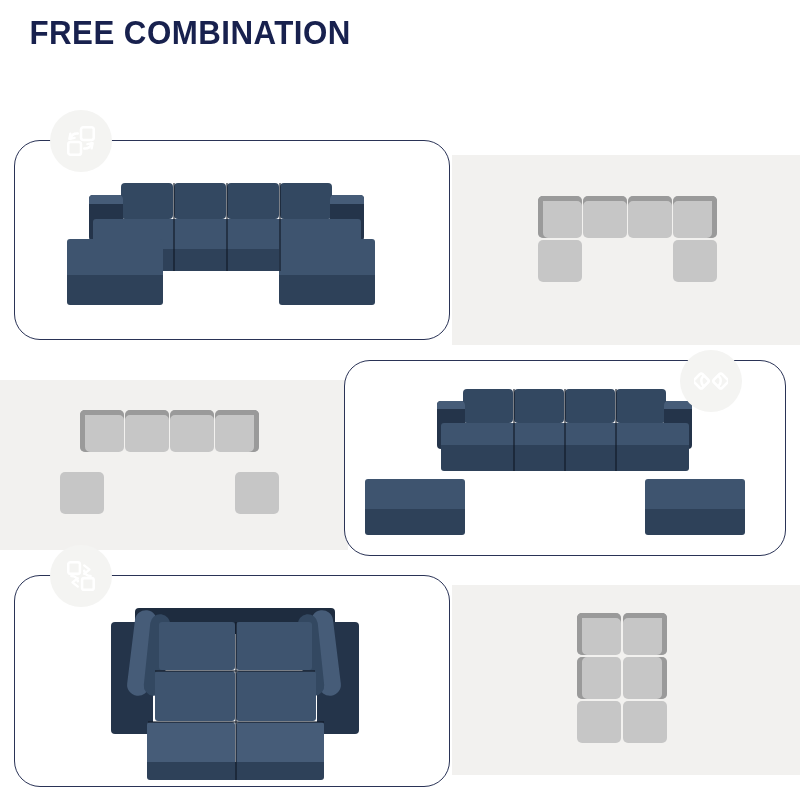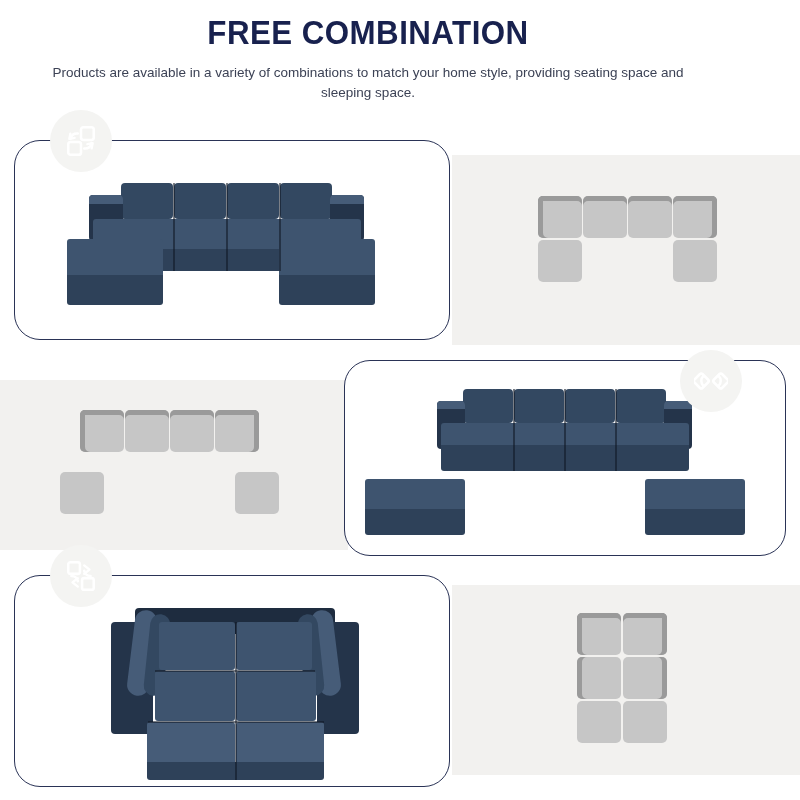--- a/index.html
+++ b/index.html
@@ -5,21 +5,21 @@
   * { box-sizing: border-box; margin: 0; padding: 0; }
   html, body {
     width: 800px; height: 800px;
     background: #ffffff;
     font-family: "Liberation Sans", sans-serif;
     overflow: hidden;
   }
   .page { position: relative; width: 800px; height: 800px; background: #fff; }
 
   
-  .header { position: absolute; left: 0; top: 0; width: 736px; text-align: center; }
+  .header { position: absolute; left: 0; top: 0; width: 736px; }
   .title {
     font-size: 34px; font-weight: bold; letter-spacing: 0.5px;
     color: #18214e; line-height: 1.1; padding-top: 14px;
     font-family: "Liberation Sans", sans-serif;
     transform: scaleX(0.92); transform-origin: center;
   }
   .subtitle {
     font-size: 13.5px; color: #3c4255; line-height: 1.45;
     padding-top: 12px; width: 660px; margin: 0 auto;
     font-family: "Liberation Sans", sans-serif;
@@ -69,21 +69,20 @@
   .dmod.br-tl { box-shadow: inset 0 5px 0 0 #9a9a9a, inset 5px 0 0 0 #9a9a9a; }
   .dmod.br-tr { box-shadow: inset 0 5px 0 0 #9a9a9a, inset -5px 0 0 0 #9a9a9a; }
 </style>
 </head>
 <body>
 
 <div class="page">
 
   <div class="header">
     <div class="title">FREE COMBINATION</div>
-    <div class="subtitle">Products are available in a variety of combinations to match your home style, providing seating space and sleeping space.</div>
   </div>
 
   <div class="panel diagram-panel" style="left:452px; top:155px; width:348px; height:190px;">
     <div class="dgrid" style="left:86px; top:41px; width:180px; height:100px;">
       <div class="dmod br-tl" style="left:0px;   top:0px;  width:44px; height:42px;"></div>
       <div class="dmod br-t" style="left:45px;  top:0px;  width:44px; height:42px;"></div>
       <div class="dmod br-t" style="left:90px;  top:0px;  width:44px; height:42px;"></div>
       <div class="dmod br-tr" style="left:135px; top:0px;  width:44px; height:42px;"></div>
       <div class="dmod" style="left:0px;   top:44px; width:44px; height:42px;"></div>
       <div class="dmod" style="left:135px; top:44px; width:44px; height:42px;"></div>

